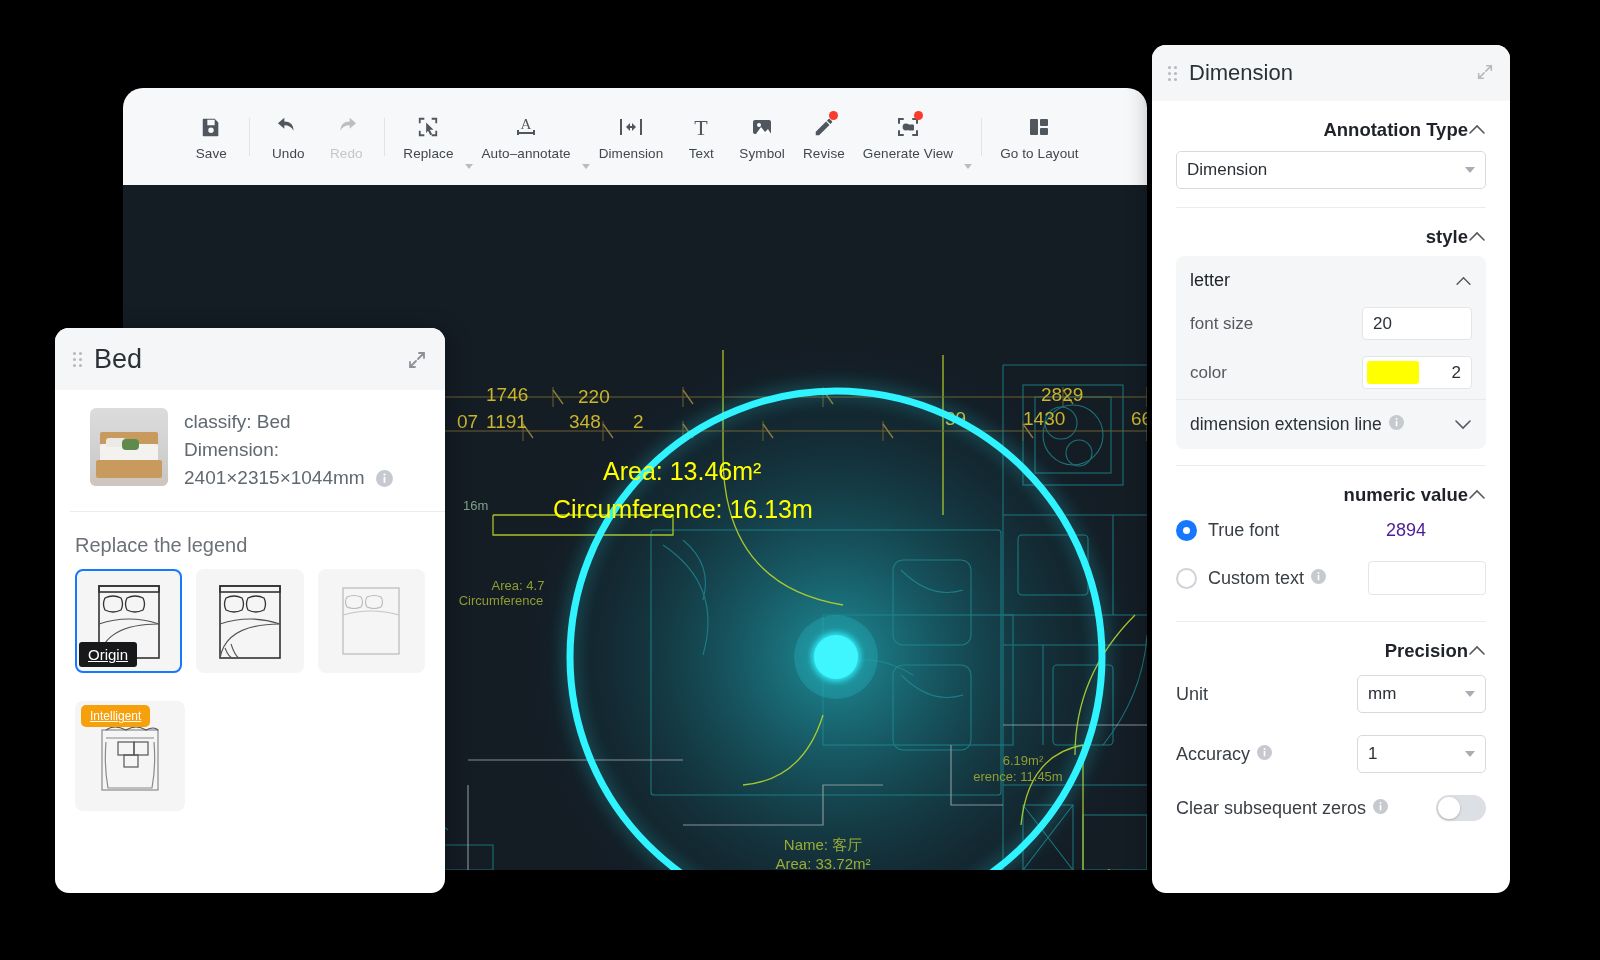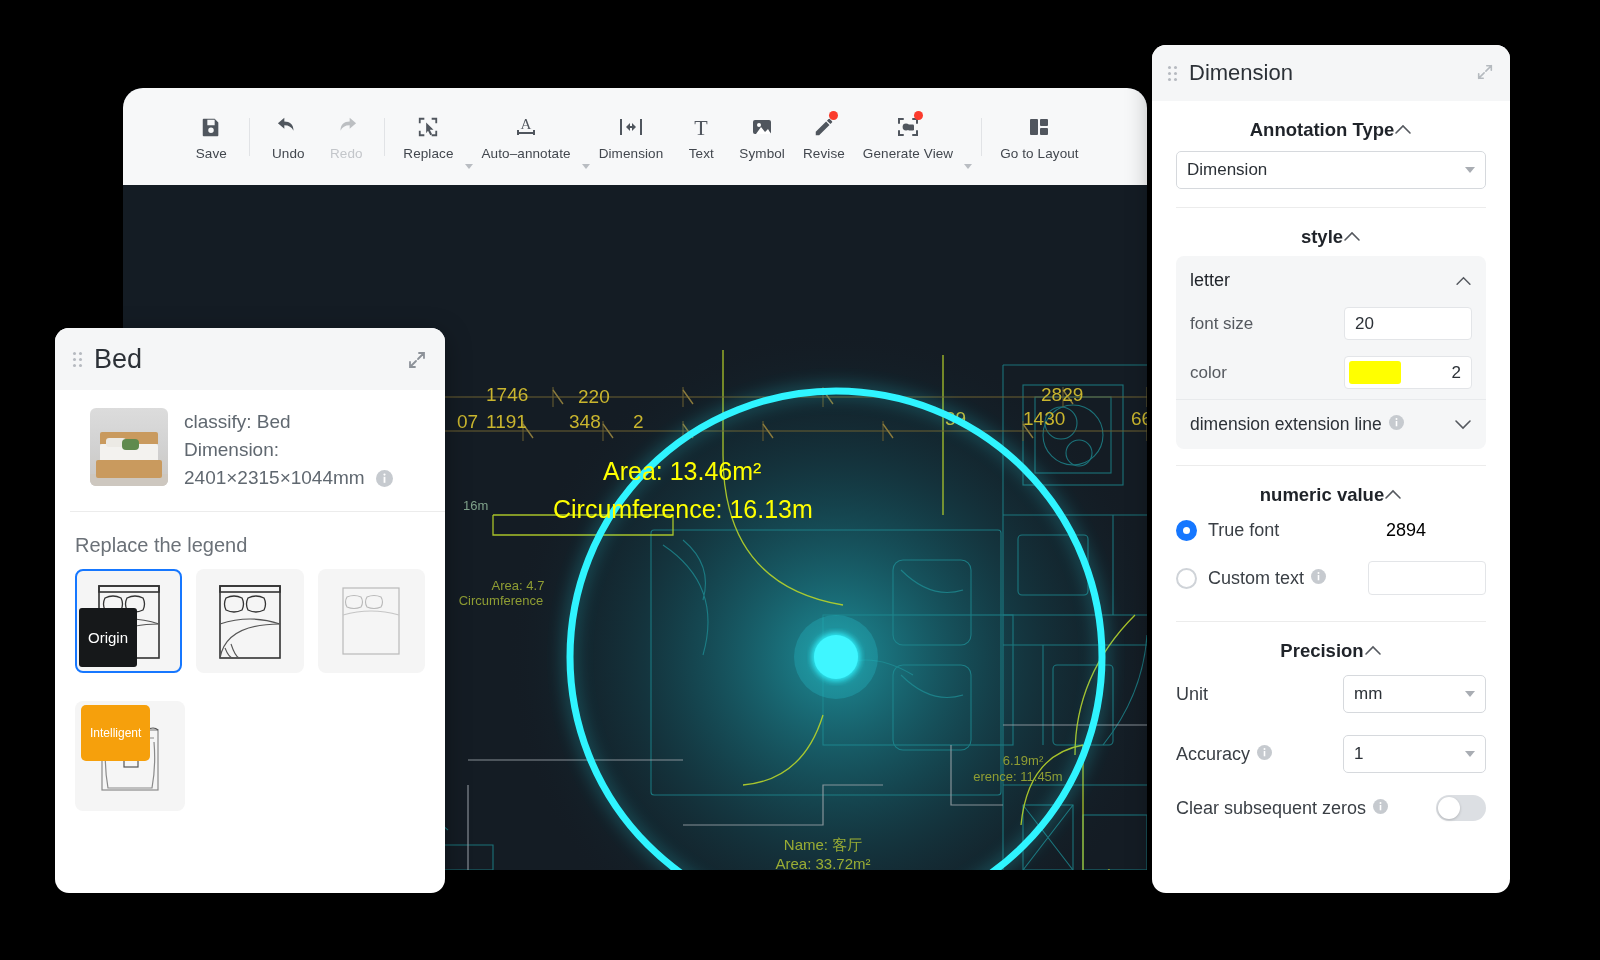--- a/index.html
+++ b/index.html
@@ -79,74 +79,74 @@
   .info-ico { display:inline-block; vertical-align: -3px; margin-left: 6px; }
   #replace-title { padding: 22px 20px 12px 20px; font-size: 20px; color: #6b7178; }
   #legend-row { display: flex; gap: 14px; padding: 0 20px; }
   .legend-cell {
     width: 108px; height: 104px; background: #f5f5f5; border-radius: 8px;
     border: 2px solid transparent; position: relative; display:flex; align-items:center; justify-content:center;
   }
   .legend-cell.selected { border-color: #1677ff; background: #f5f5f5; }
   .legend-badge {
     position: absolute; left: 2px; bottom: 4px; background: #16181a; color: #fff;
-    font-size: 15px; padding: 21px 9px; border-radius: 3px; z-index: 3;
+    font-size: 15px; padding: 4px 9px; border-radius: 3px; z-index: 3; text-decoration: underline;
   }
   .legend-badge.orange { background: #f6a00c; left: 4px; top: 2px; bottom: auto; border-radius: 5px; font-size: 12px;}
   #intelligent-wrap { padding: 28px 20px 0 20px; }
   .legend-cell.big { width: 110px; height: 110px; }
 
   
   #dim-panel {
     position: absolute; left: 1152px; top: 45px;
     width: 358px; height: 848px;
     background: #fff; border-radius: 14px;
     box-shadow: 0 6px 26px rgba(0,0,0,.35);
     overflow: hidden;
     font-size: 17px;
   }
   #dim-header {
     height: 56px; background: #f5f6f7; display:flex; align-items:center; padding: 0 16px; position:relative;
   }
   #dim-title { font-size: 22px; color: #2c3137; }
   .sec { padding: 0 24px; }
   .sec-head {
-    display: flex; align-items: center; justify-content: center;
+    display: flex; align-items: center; justify-content: flex-end;
     padding: 18px 0 10px 0;
   }
   .sec-head .t { font-weight: bold; font-size: 18.5px; color: #1f2329; }
   .hr { height: 1px; background: #ececec; margin: 10px 0 0 0; }
   .select-box {
     height: 38px; border: 1px solid #d6d9dd; border-radius: 5px; display:flex; align-items:center;
     padding: 0 10px; justify-content: space-between; font-size: 17px; color: #2c3137; background:#fff;
   }
   .tri-down { width:0;height:0;border-left:5px solid transparent;border-right:5px solid transparent;border-top:6px solid #a9adb3; }
   .chev { display:inline-block; }
   #style-card { background: #f5f6f7; border-radius: 8px; margin: 4px 24px 0 24px; padding: 0 0 0 0; }
   .sub-head { display:flex; align-items:center; justify-content:space-between; padding: 14px 14px 10px 14px; }
   .sub-head .t { font-size: 18px; color: #1f2329; }
   .fieldrow { display:flex; align-items:center; justify-content:space-between; padding: 6px 14px 10px 14px; }
   .fieldrow .lab { font-size: 17px; color: #55595f; display:flex; align-items:center; gap:6px;}
-  .inp { width: 128px; height: 33px; background: #fff; border:1px solid #e3e5e8; border-radius: 4px;
+  .inp { width: 110px; height: 33px; background: #fff; border:1px solid #e3e5e8; border-radius: 4px;
          display:flex; align-items:center; padding: 0 10px; font-size: 17px; color:#2c3137; }
   .inp.color { justify-content: space-between; padding: 0 10px 0 4px; }
   .swatch { width: 52px; height: 23px; border-radius: 3px; display:block; }
   .sub-row { display:flex; align-items:center; justify-content:space-between; padding: 14px 14px; border-top: 1px solid #e8eaec; }
   .sub-row .t { font-size: 17.5px; color: #2c3137; display:flex; align-items:center; gap:7px;}
   .radio-row { display:flex; align-items:center; padding: 8px 0; }
   .radio { width: 21px; height: 21px; border-radius: 50%; border: 2px solid #cfd3d8; margin-right: 11px; flex:0 0 21px;
            display:flex; align-items:center; justify-content:center; background:#fff; }
   .radio.on { border-color: #1677ff; background: #1677ff; }
   .radio.on::after { content:''; width:7px; height:7px; border-radius:50%; background:#fff; display:block; }
   .radio-lab { font-size: 18px; color: #3a3f45; display:flex; align-items:center; gap:7px; }
-  .truesize-val { margin-left: auto; font-size: 18px; color: #000000; padding-right: 60px; }
+  .truesize-val { margin-left: auto; font-size: 18px; color: #4c1d95; padding-right: 60px; }
   .custom-inp { margin-left: auto; width: 118px; height: 34px; border:1px solid #e3e5e8; border-radius:4px; background:#fff; }
   .prec-row { display:flex; align-items:center; justify-content:space-between; padding: 11px 0; }
   .prec-row .lab { font-size: 18px; color: #3a3f45; display:flex; align-items:center; gap:7px; }
-  .prec-sel { width: 143px; height: 38px; border:1px solid #d6d9dd; border-radius: 5px;
+  .prec-sel { width: 129px; height: 38px; border:1px solid #d6d9dd; border-radius: 5px;
               display:flex; align-items:center; justify-content:space-between; padding: 0 10px; font-size:17px; color:#2c3137;}
   .toggle { width: 50px; height: 26px; border-radius: 13px; background: #dcdfe3; position: relative; }
   .toggle::after { content:''; position:absolute; left:2px; top:2px; width:22px; height:22px; border-radius:50%; background:#fff;
                    box-shadow: 0 1px 3px rgba(0,0,0,.2); }
 </style>
 </head>
 <body>
 
 <div id="root">
 

